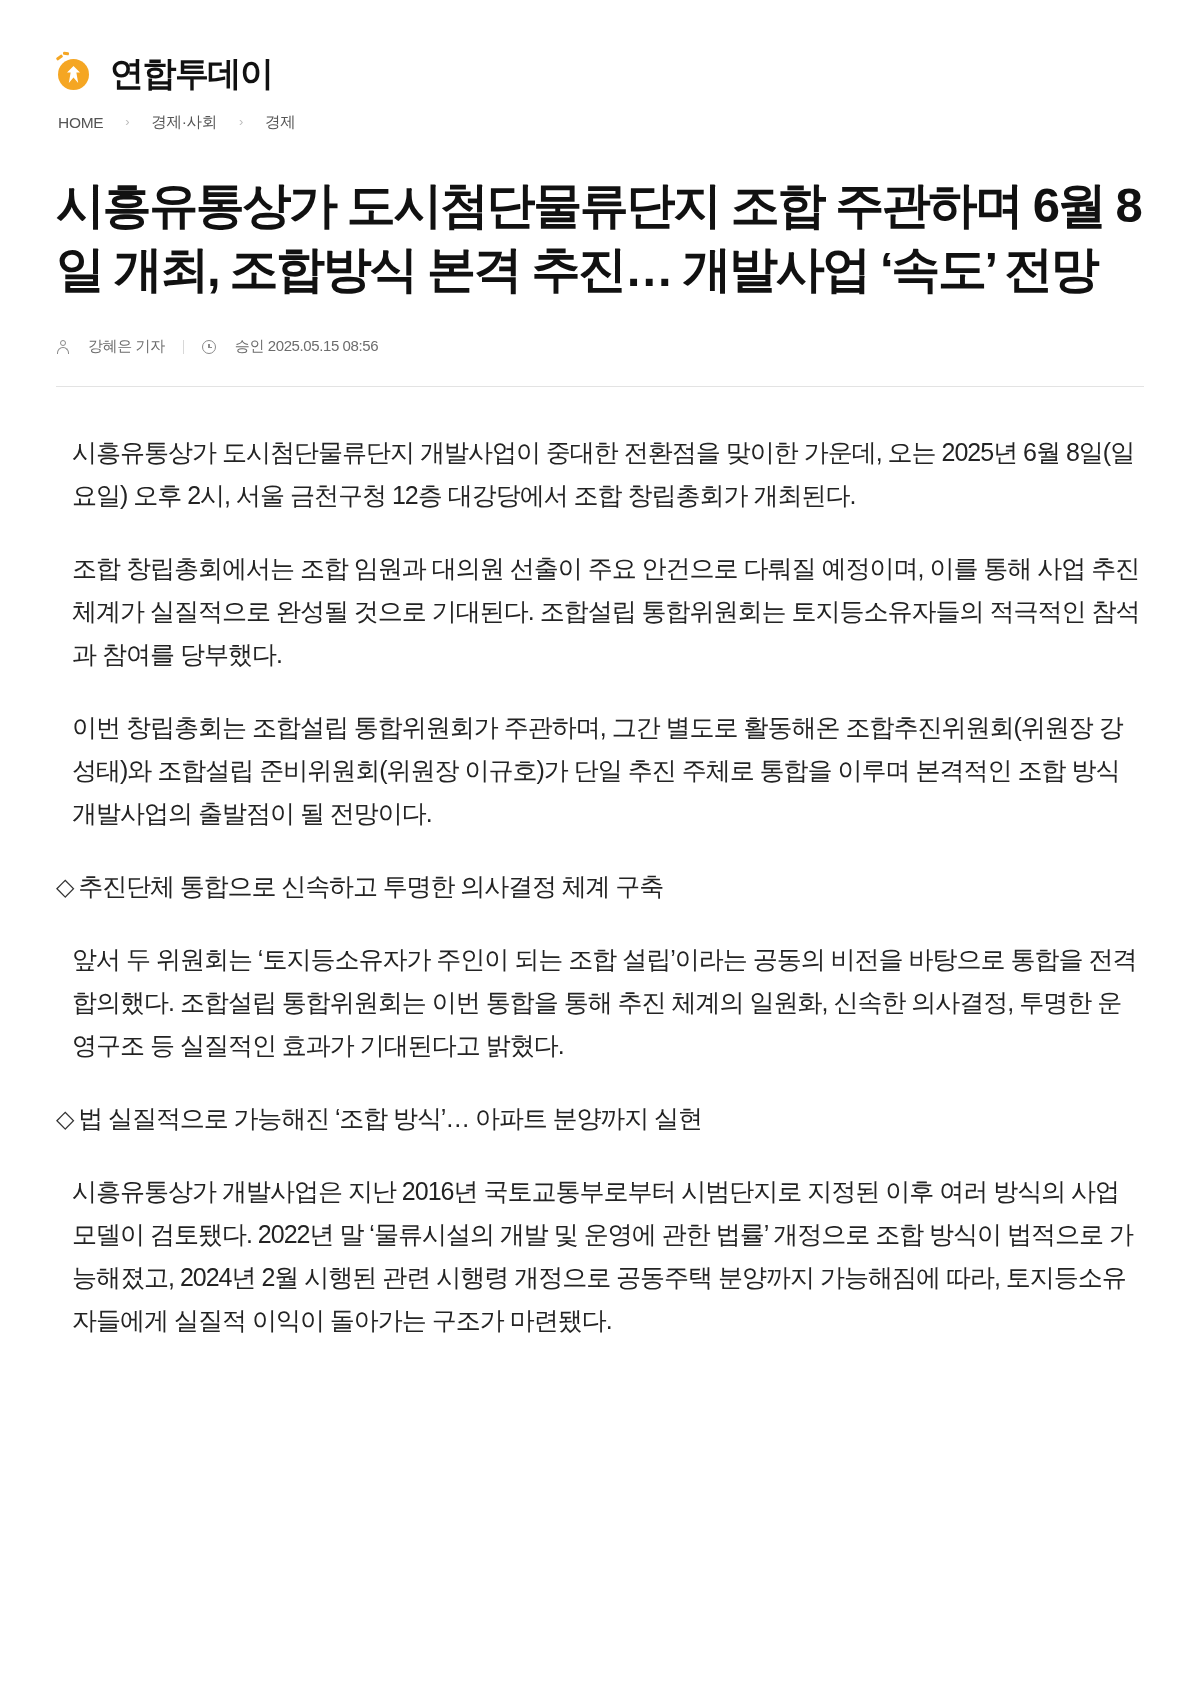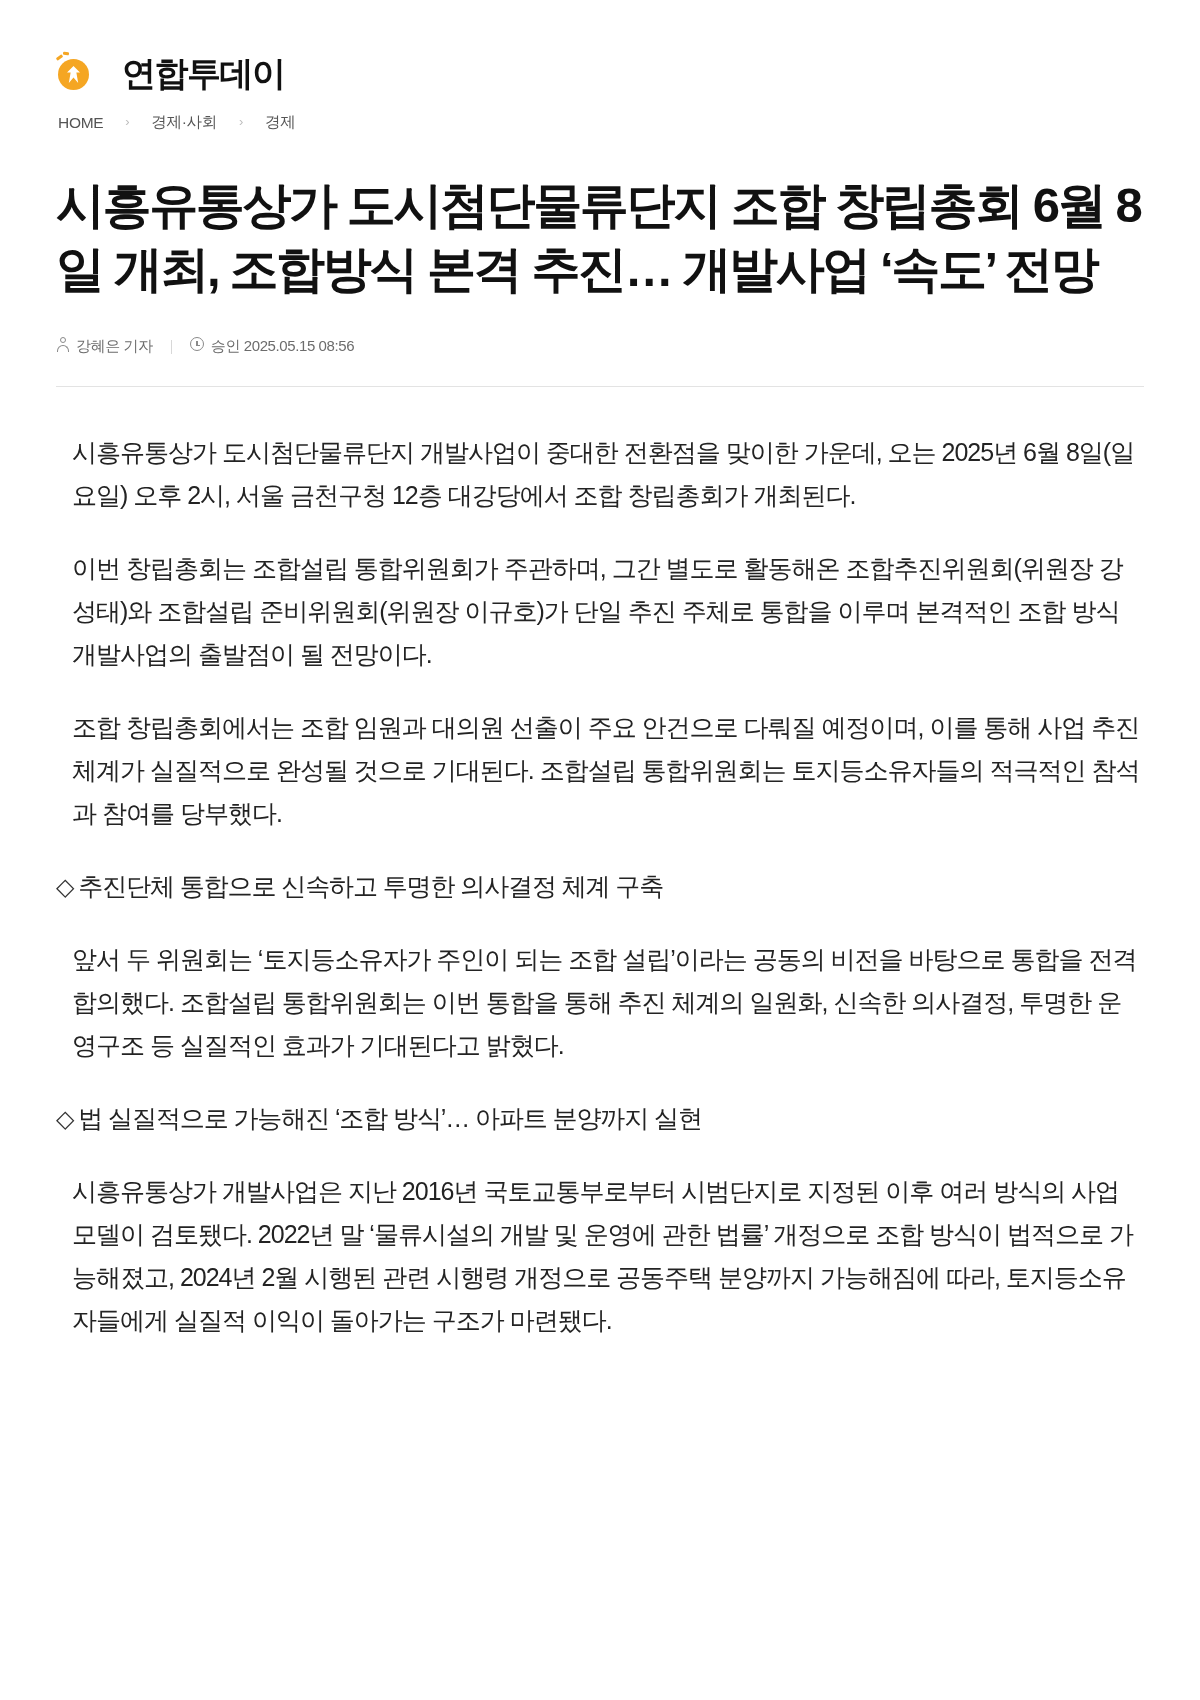--- a/index.html
+++ b/index.html
@@ -24,21 +24,21 @@
     box-sizing: border-box;
     padding: 0 56px;
     background: #fff;
   }
 
   
   .masthead {
     padding-top: 54px;
     display: flex;
     align-items: center;
-    gap: 28px;
+    gap: 16px;
   }
   .logo-mark {
     width: 38px;
     height: 38px;
     position: relative;
     flex: 0 0 auto;
   }
   .logo-mark .disc {
     position: absolute;
     left: 2px;
@@ -106,21 +106,22 @@
   .byline {
     margin-top: 36px;
     display: flex;
     align-items: center;
     font-size: 15px;
     color: #6c6c6c;
     letter-spacing: -0.4px;
   }
   .byline .meta {
     display: flex;
-    gap: 7px;
+    align-items: center;
+    gap: 19px;
   }
   .byline .divider {
     width: 1px;
     height: 14px;
     background: #d8d8d8;
     margin: 0 18px;
   }
   .ico {
     display: inline-block;
     position: relative;
@@ -202,21 +203,21 @@
   </div>
 
   <nav class="breadcrumb">
     <span class="crumb">HOME</span>
     <span class="sep">›</span>
     <span class="crumb">경제·사회</span>
     <span class="sep">›</span>
     <span class="crumb">경제</span>
   </nav>
 
-  <h1 class="headline">시흥유통상가 도시첨단물류단지 조합 창립총회 6월 8일 개최, 조합방식 본격 추진… 개발사업 ‘속도’ 전망</h1>
+  <h1 class="headline">시흥유통상가 도시첨단물류단지 조합 주관하며 6월 8일 개최, 조합방식 본격 추진… 개발사업 ‘속도’ 전망</h1>
 
   <div class="byline">
     <span class="meta">
       <span class="ico ico-person">
         <span class="head"></span>
           <span class="body"></span>
       </span>
       <span>강혜은 기자</span>
     </span>
     <span class="divider"></span>
@@ -226,22 +227,22 @@
           <span class="m"></span>
       </span>
       <span>승인 2025.05.15 08:56</span>
     </span>
   </div>
 
   <div class="hr"></div>
 
   <div class="article">
     <p>시흥유통상가 도시첨단물류단지 개발사업이 중대한 전환점을 맞이한 가운데, 오는 2025년 6월 8일(일요일) 오후 2시, 서울 금천구청 12층 대강당에서 조합 창립총회가 개최된다.</p>
+    <p>조합 창립총회에서는 조합 임원과 대의원 선출이 주요 안건으로 다뤄질 예정이며, 이를 통해 사업 추진 체계가 실질적으로 완성될 것으로 기대된다. 조합설립 통합위원회는 토지등소유자들의 적극적인 참석과 참여를 당부했다.</p>
     <p>이번 창립총회는 조합설립 통합위원회가 주관하며, 그간 별도로 활동해온 조합추진위원회(위원장 강성태)와 조합설립 준비위원회(위원장 이규호)가 단일 추진 주체로 통합을 이루며 본격적인 조합 방식 개발사업의 출발점이 될 전망이다.</p>
-    <p>조합 창립총회에서는 조합 임원과 대의원 선출이 주요 안건으로 다뤄질 예정이며, 이를 통해 사업 추진 체계가 실질적으로 완성될 것으로 기대된다. 조합설립 통합위원회는 토지등소유자들의 적극적인 참석과 참여를 당부했다.</p>
 
     <p class="sub">
       <span class="diamond">◇</span><span>추진단체 통합으로 신속하고 투명한 의사결정 체계 구축</span>
     </p>
 
     <p>앞서 두 위원회는 ‘토지등소유자가 주인이 되는 조합 설립’이라는 공동의 비전을 바탕으로 통합을 전격 합의했다. 조합설립 통합위원회는 이번 통합을 통해 추진 체계의 일원화, 신속한 의사결정, 투명한 운영구조 등 실질적인 효과가 기대된다고 밝혔다.</p>
 
     <p class="sub">
       <span class="diamond">◇</span><span>법 실질적으로 가능해진 ‘조합 방식’… 아파트 분양까지 실현</span>
     </p>

